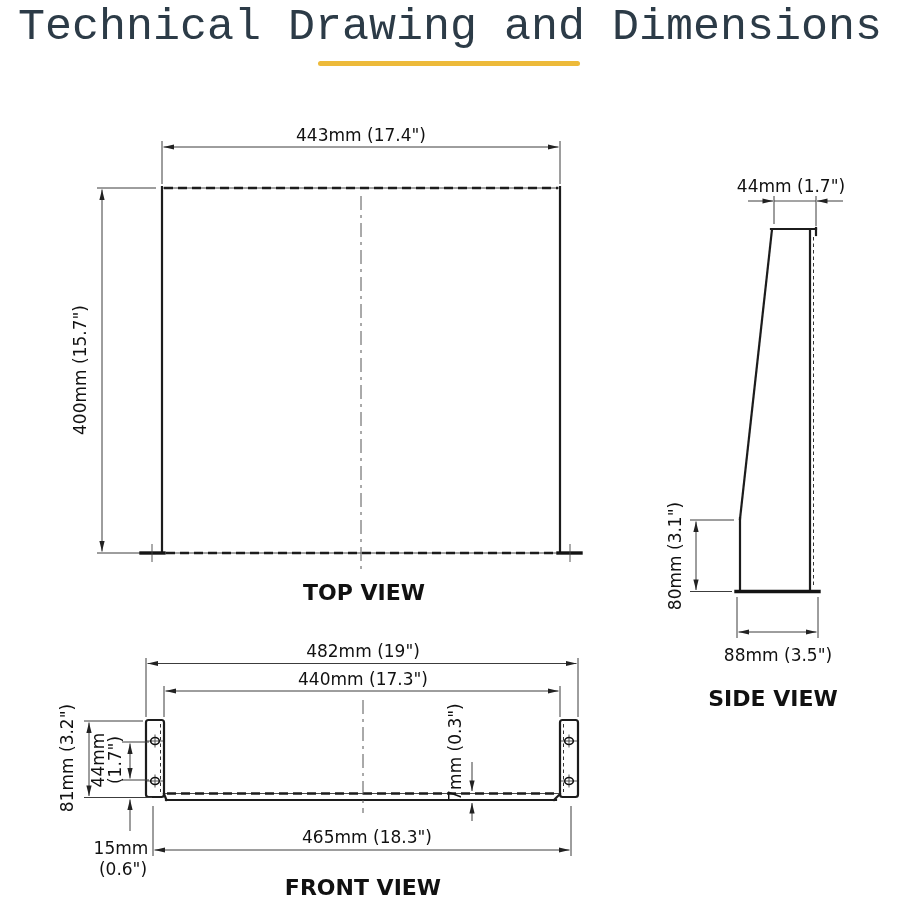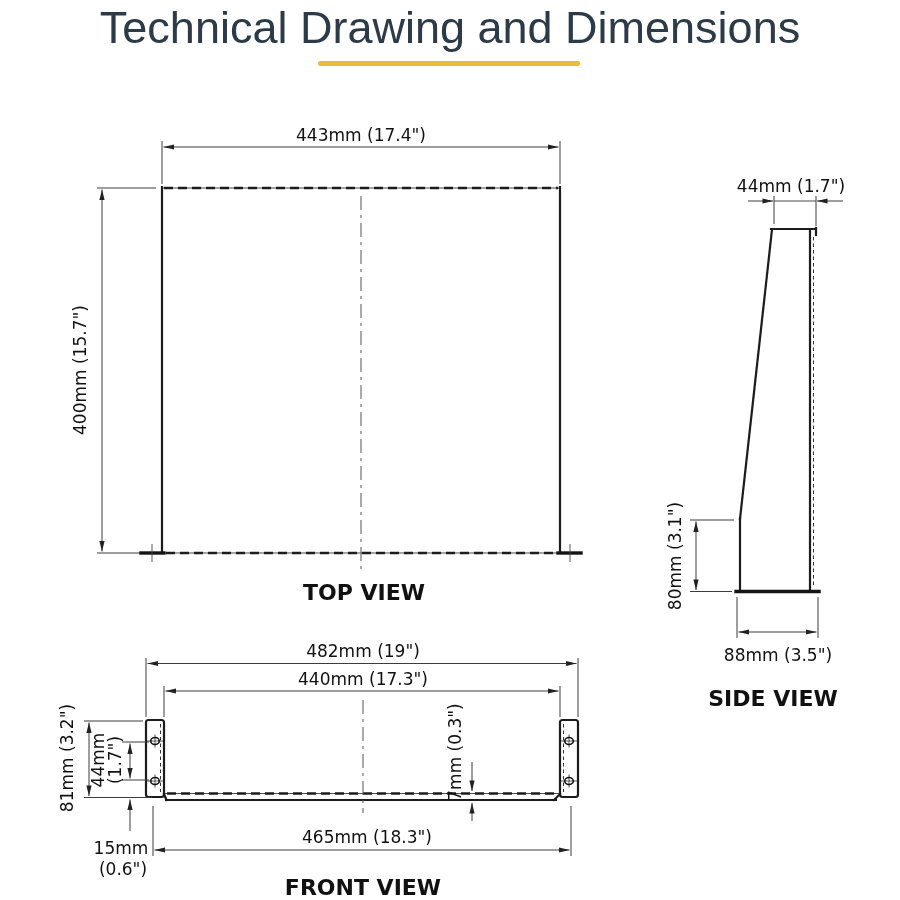--- a/index.html
+++ b/index.html
@@ -1,19 +1,19 @@
 <!DOCTYPE html>
 <html><head>
 <meta charset="utf-8">
 <style>
   html,body{margin:0;padding:0;background:#fff;}
   .page{position:relative;width:900px;height:900px;background:#fff;overflow:hidden;
         font-family:"Liberation Sans",sans-serif;}
   .title{position:absolute;left:0;right:0;top:2px;text-align:center;
-         font-family:Liberation Sans, sans-serif;font-size:45px;font-weight:300;
+         font-family:Liberation Mono, monospace;font-size:45px;font-weight:300;
          letter-spacing:0px;}
   .accent{position:absolute;left:318px;top:61px;width:262px;height:5px;border-radius:3px;}
   svg{position:absolute;left:0;top:0;}
   .obj{stroke:#1c1c1c;stroke-width:2.2;fill:none;stroke-linecap:square;}
   .objthick{stroke:#141414;stroke-width:3.4;fill:none;stroke-linecap:square;}
   .objdash{stroke:#1c1c1c;stroke-width:2.3;fill:none;stroke-dasharray:9 5;}
   .thin{stroke:#4a4a4a;stroke-width:1;fill:none;}
   .hid{stroke:#333;stroke-width:1;fill:none;stroke-dasharray:3.5 3;}
   .cl{stroke:#555;stroke-width:1;fill:none;stroke-dasharray:14 5 3 5;}
   .dim,.ext{stroke:#3c3c3c;stroke-width:1;fill:none;}

